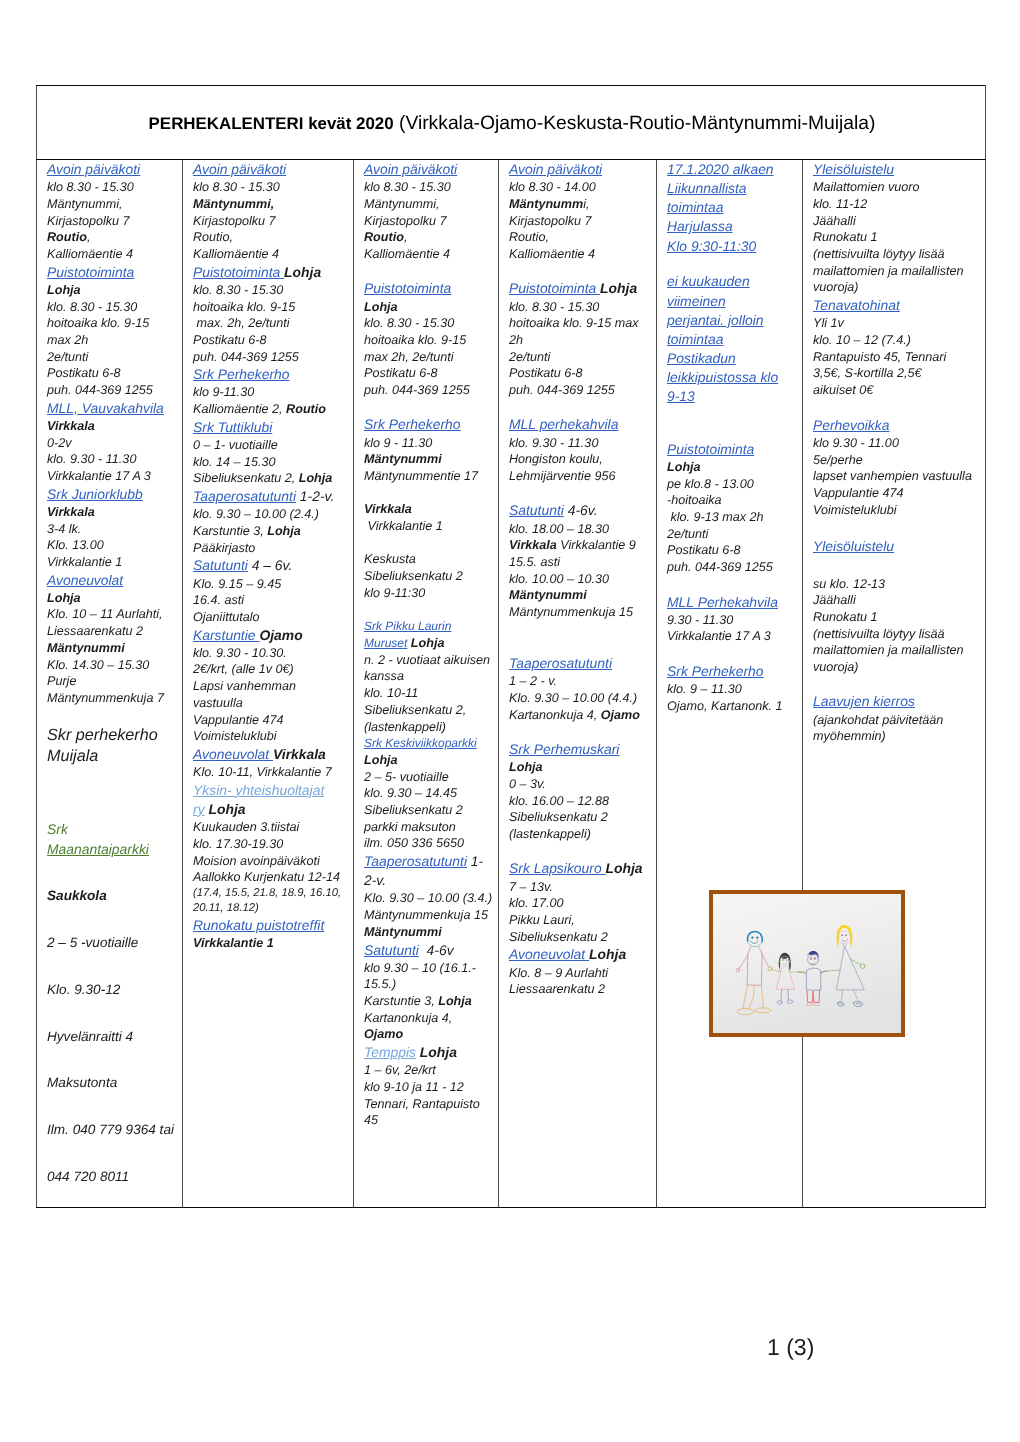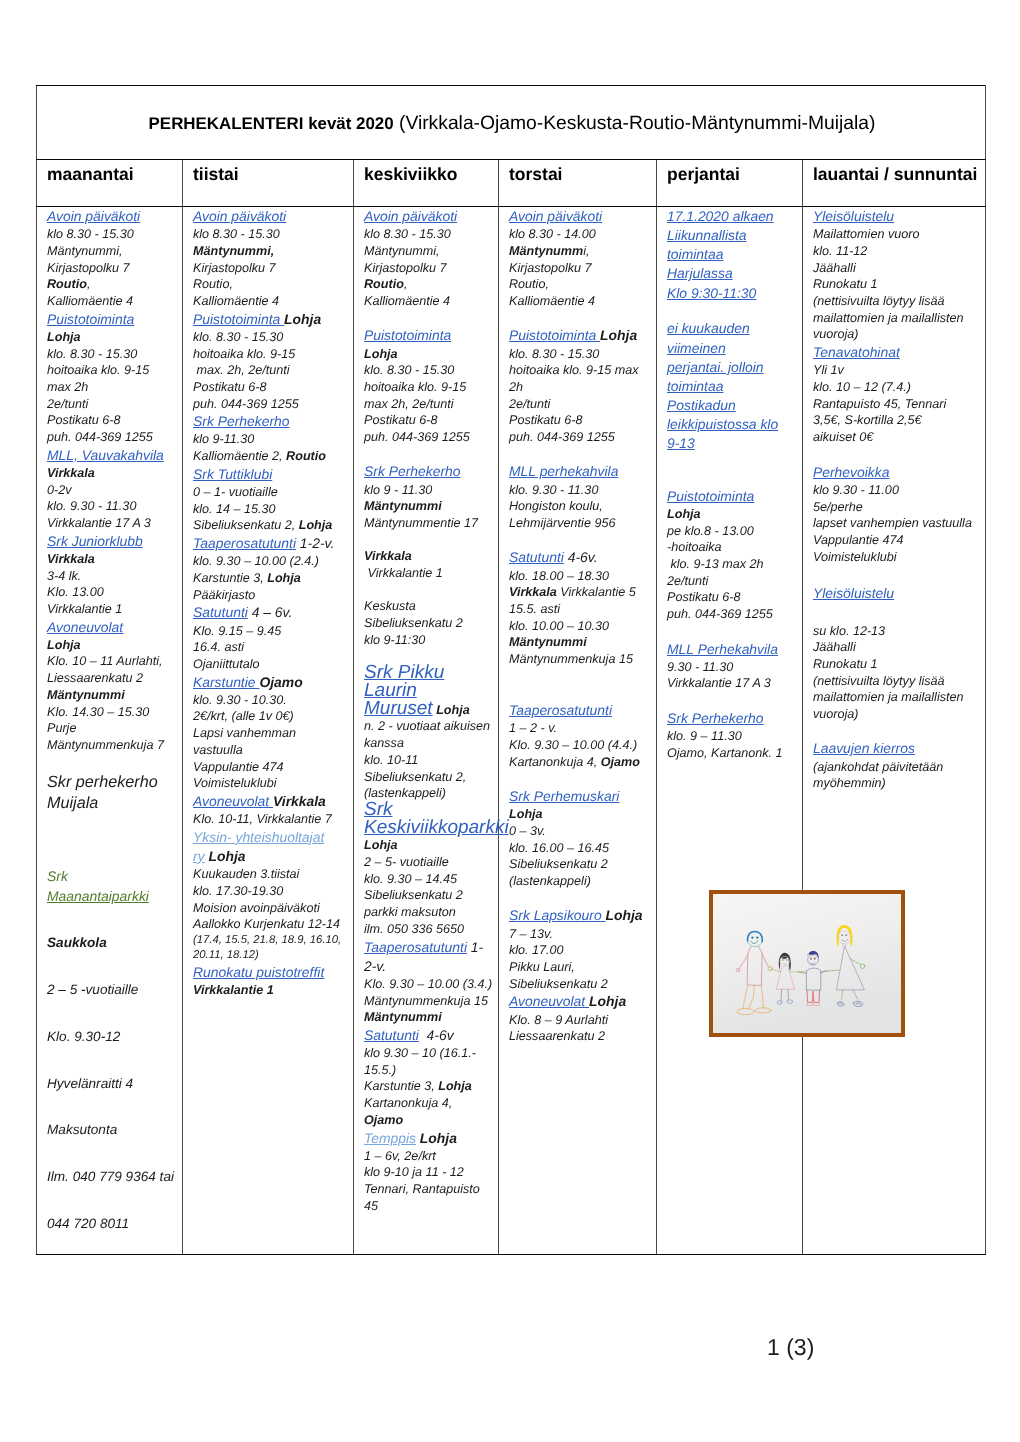--- a/index.html
+++ b/index.html
@@ -21,21 +21,21 @@
   .hdrlabel{font-size:17.5px;font-weight:bold;color:#000;}
   table.cal td.daycell{padding:0px 3px 20px 10px;font-style:italic;}
   .par{font-size:12.6px;line-height:16.7px;color:#1c1c1c;margin:0;}
   .par.pl{line-height:19.14px;font-size:13.9px;}
   .par.pls{line-height:16.7px;font-size:12.6px;}
   .par.pm{line-height:18.76px;font-size:13.6px;margin-top:28px;}
   .par.pb{line-height:21.2px;font-size:16.2px;}
   .par.psm{line-height:15.0px;font-size:11.3px;}
   .r-b{font-weight:bold;}
   .r-l,.r-l2,.r-lg,.r-lgm{font-size:13.9px;text-decoration:underline;}
-  .r-ls{font-size:19px;text-decoration:underline;color:#3161c0;}
+  .r-ls{font-size:12px;text-decoration:underline;color:#3161c0;}
   .r-l{color:#3161c0;}
   .r-l2{color:#77a6dd;}
   .r-lg,.r-lgm{color:#4e7c2b;}
   .r-gm{font-size:13.9px;color:#4e7c2b;}
   .r-big{font-size:16.2px;color:#1c1c1c;}
   .r-m,.r-mb{font-size:13.6px;}
   .r-mb{font-weight:bold;text-align:center;}
   .r-sm{font-size:11.3px;}
   .frame{position:absolute;left:709px;top:890px;width:196px;height:147px;
          box-sizing:border-box;border:4px solid #a0520d;background:#f2f1f0;overflow:hidden;}
@@ -56,28 +56,20 @@
         <col class="c4">
         <col class="c5">
         <col class="c6">
       </colgroup>
     <tbody>
       <tr>
         <td class="titlecell" colspan="6">
           <span class="title"><b>PERHEKALENTERI kevät 2020</b><span> (Virkkala-Ojamo-Keskusta-Routio-Mäntynummi-Muijala)</span></span>
         </td>
       </tr>
-      <tr id="hdrrow">
-          <td class="hdrcell"><span class="hdrlabel">maanantai</span></td>
-          <td class="hdrcell"><span class="hdrlabel">tiistai</span></td>
-          <td class="hdrcell"><span class="hdrlabel">keskiviikko</span></td>
-          <td class="hdrcell"><span class="hdrlabel">torstai</span></td>
-          <td class="hdrcell"><span class="hdrlabel">perjantai</span></td>
-          <td class="hdrcell"><span class="hdrlabel">lauantai / sunnuntai</span></td>
-        </tr>
       <tr id="bodyrow">
           <td class="daycell">
             <div class="par pl"><span class="r-l">Avoin päiväkoti</span></div>
             <div class="par"><span class="">klo 8.30 - 15.30</span></div>
             <div class="par"><span class="">Mäntynummi,</span></div>
             <div class="par"><span class="">Kirjastopolku 7</span></div>
             <div class="par"><span class="r-b">Routio</span><span class="">,</span></div>
             <div class="par"><span class="">Kalliomäentie 4</span></div>
             <div class="par pl"><span class="r-l">Puistotoiminta</span></div>
             <div class="par"><span class="r-b">Lohja</span></div>
@@ -232,36 +224,36 @@
             <div class="par"><span class="">Postikatu 6-8</span></div>
             <div class="par"><span class="">puh. 044-369 1255</span></div>
             <div class="par"><span class="">&nbsp;</span></div>
             <div class="par pl"><span class="r-l">MLL perhekahvila</span></div>
             <div class="par"><span class="">klo. 9.30 - 11.30</span></div>
             <div class="par"><span class="">Hongiston koulu,</span></div>
             <div class="par"><span class="">Lehmijärventie 956</span></div>
             <div class="par"><span class="">&nbsp;</span></div>
             <div class="par pl"><span class="r-l">Satutunti</span><span class=""> 4-6v.</span></div>
             <div class="par"><span class="">klo. 18.00 – 18.30</span></div>
-            <div class="par"><span class="r-b">Virkkala</span><span class=""> Virkkalantie 5</span></div>
+            <div class="par"><span class="r-b">Virkkala</span><span class=""> Virkkalantie 9</span></div>
             <div class="par"><span class="">15.5. asti</span></div>
             <div class="par"><span class="">klo. 10.00 – 10.30</span></div>
             <div class="par"><span class="r-b">Mäntynummi</span></div>
             <div class="par"><span class="">Mäntynummenkuja 15</span></div>
             <div class="par"><span class="">&nbsp;</span></div>
             <div class="par"><span class="">&nbsp;</span></div>
             <div class="par pl"><span class="r-l">Taaperosatutunti</span></div>
             <div class="par"><span class="">1 – 2 - v.</span></div>
             <div class="par"><span class="">Klo. 9.30 – 10.00 (4.4.)</span></div>
             <div class="par"><span class="">Kartanonkuja 4, </span><span class="r-b">Ojamo</span></div>
             <div class="par"><span class="">&nbsp;</span></div>
             <div class="par pl"><span class="r-l">Srk Perhemuskari</span></div>
             <div class="par"><span class="r-b">Lohja</span></div>
             <div class="par"><span class="">0 – 3v.</span></div>
-            <div class="par"><span class="">klo. 16.00 – 16.45</span></div>
+            <div class="par"><span class="">klo. 16.00 – 12.88</span></div>
             <div class="par"><span class="">Sibeliuksenkatu 2</span></div>
             <div class="par"><span class="">(lastenkappeli)</span></div>
             <div class="par"><span class="">&nbsp;</span></div>
             <div class="par pl"><span class="r-l">Srk Lapsikouro </span><span class="r-b">Lohja</span></div>
             <div class="par"><span class="">7 – 13v.</span></div>
             <div class="par"><span class="">klo. 17.00</span></div>
             <div class="par"><span class="">Pikku Lauri,</span></div>
             <div class="par"><span class="">Sibeliuksenkatu 2</span></div>
             <div class="par pl"><span class="r-l">Avoneuvolat </span><span class="r-b">Lohja</span></div>
             <div class="par"><span class="">Klo. 8 – 9 Aurlahti</span></div>

